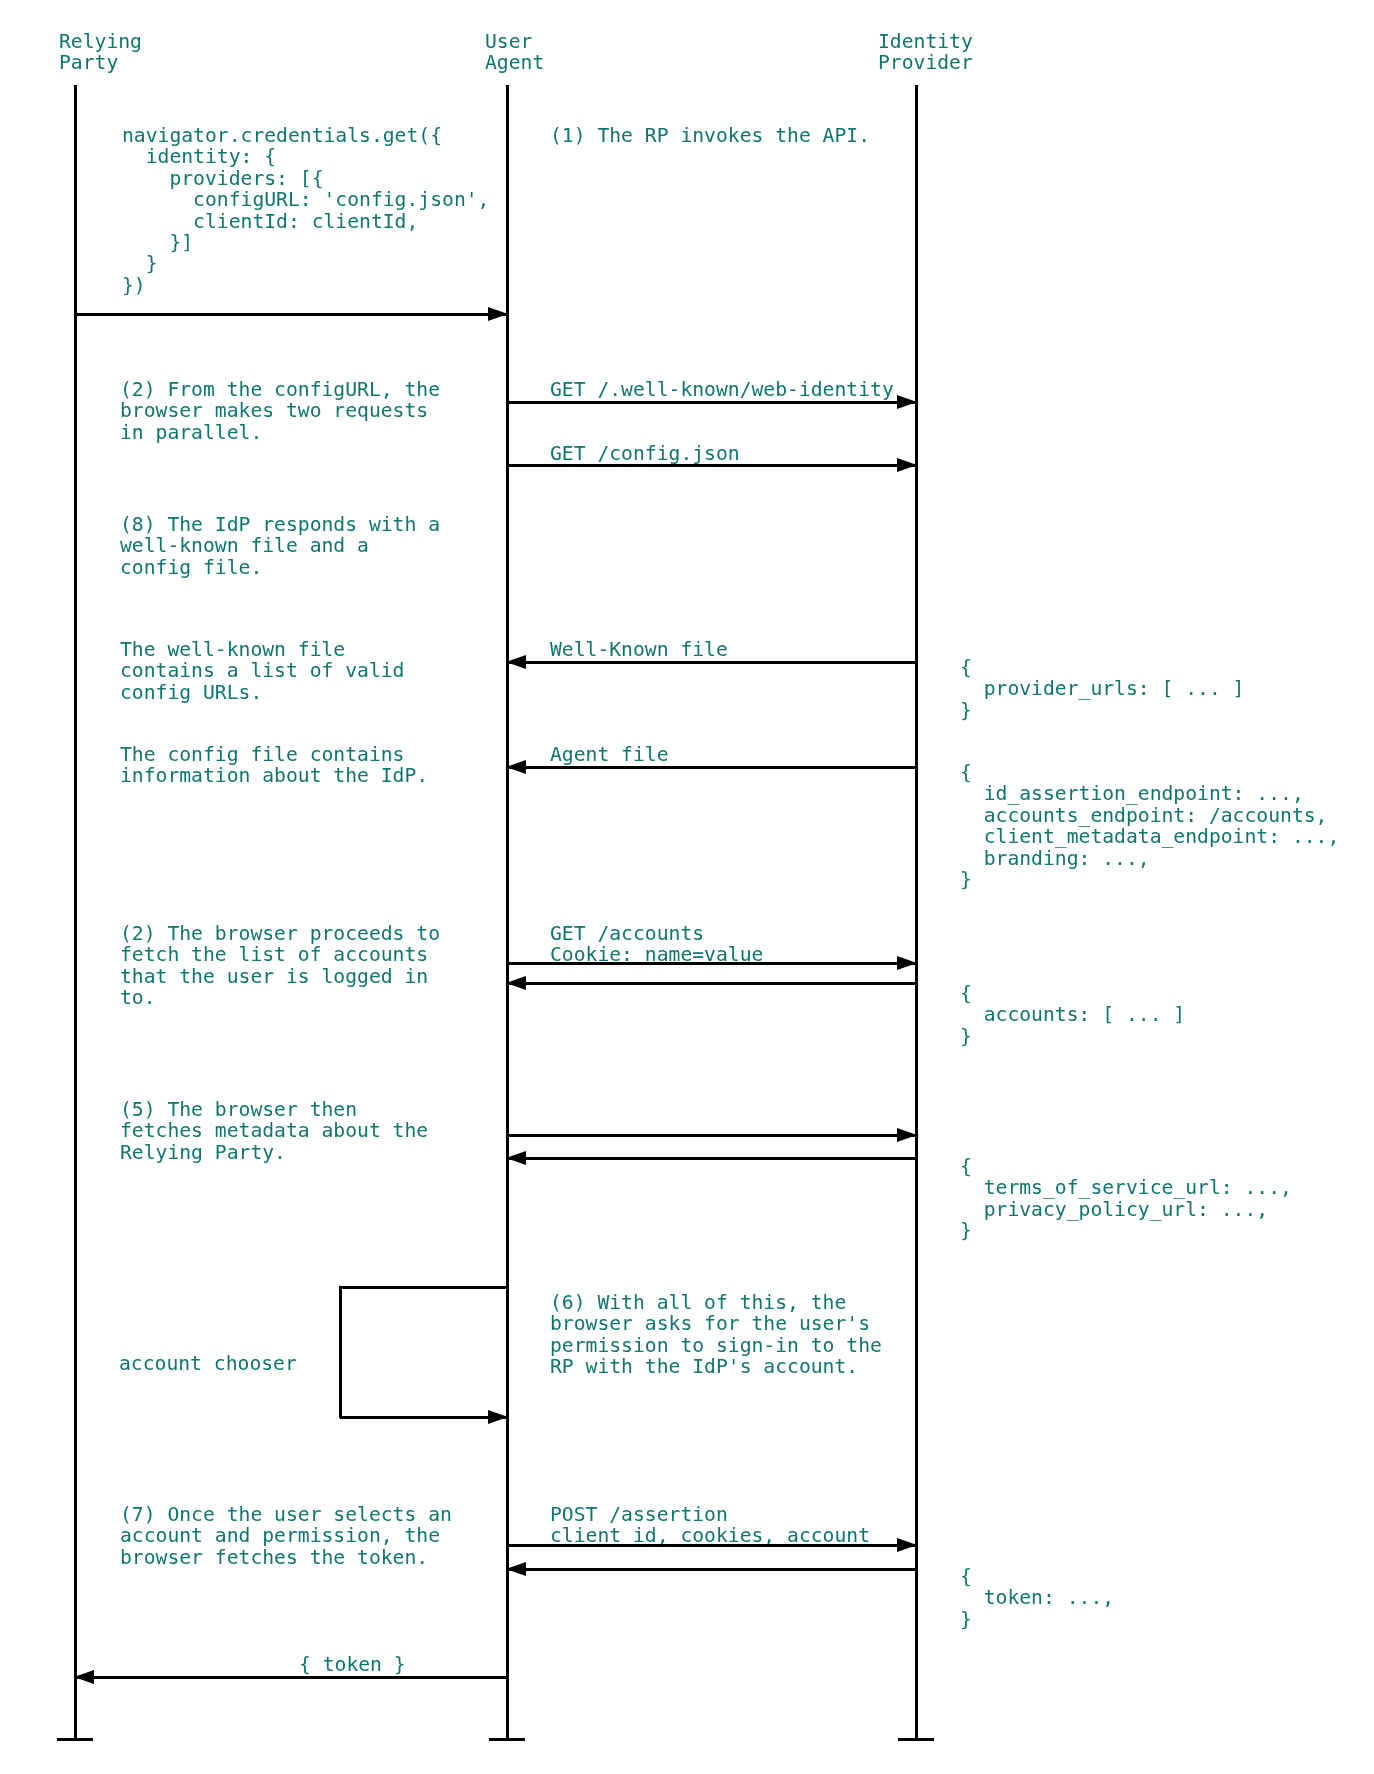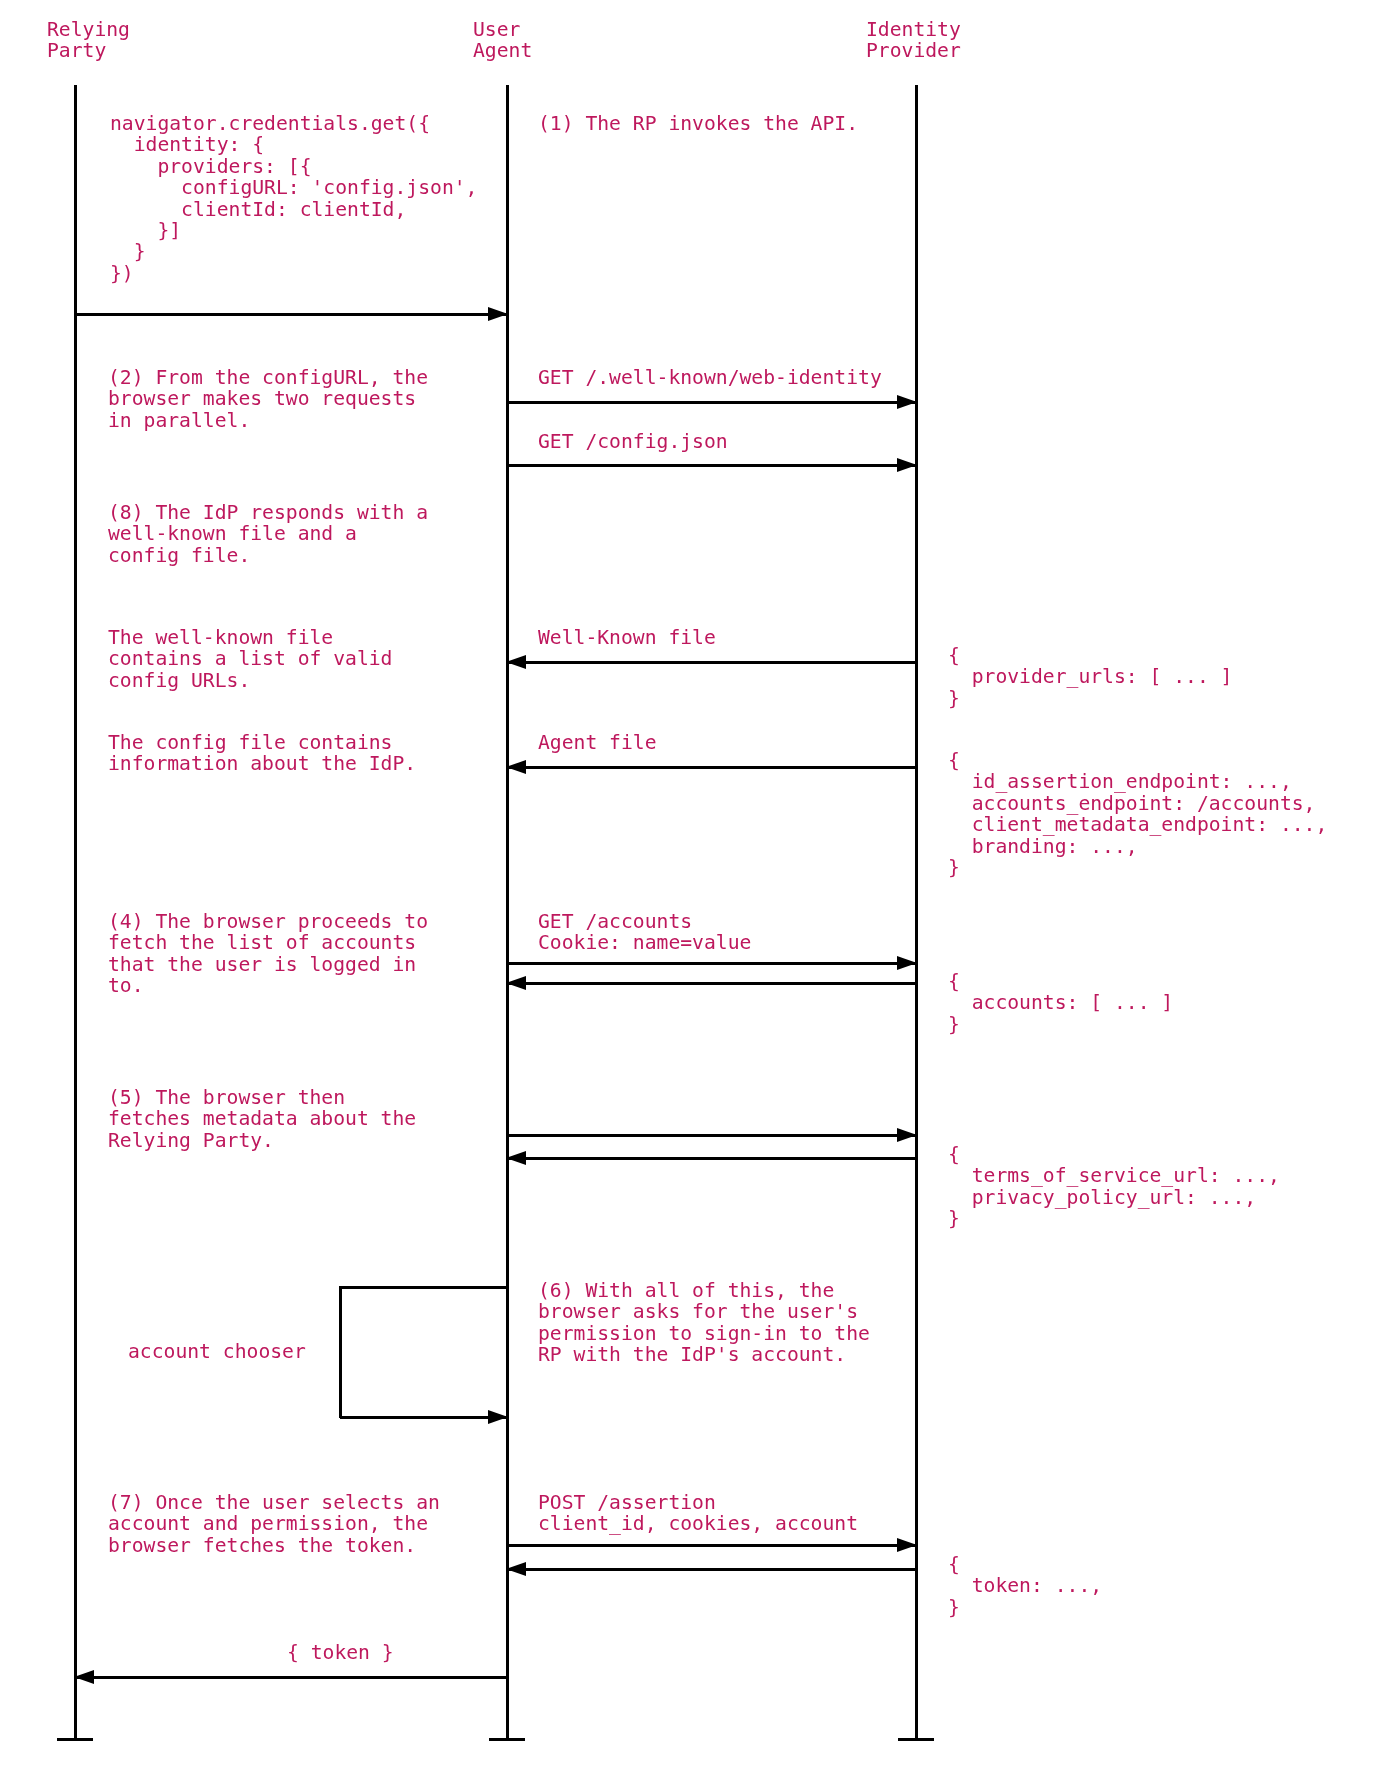--- a/index.html
+++ b/index.html
@@ -7,26 +7,26 @@
     position:relative;
     width:1374px;
     height:1774px;
     background:#ffffff;
     font-family:"DejaVu Sans Mono","Liberation Mono",monospace;
     color:#000000;
     overflow:hidden;
   }
   .t{
     position:absolute;
-    margin:0;
+    margin:12px;
     font-family:"DejaVu Sans Mono","Liberation Mono",monospace;
     font-size:19.7px;
     line-height:21.4px;
     white-space:pre;
-    color:#be185d;
+    color:#0f766e;
   }
   .vline{position:absolute;width:3px;background:#000000;}
   .hline{position:absolute;height:3px;background:#000000;}
   .arrow{position:absolute;height:3px;background:#000000;}
   .arrow.ar::after{
     content:"";position:absolute;right:-1px;top:50%;transform:translateY(-50%);
     width:0;height:0;border-top:7px solid transparent;border-bottom:7px solid transparent;
     border-left:20px solid #000000;
   }
   .arrow.al::before{
@@ -90,21 +90,21 @@
 information about the IdP.</pre>
   <pre class="t" style="left:538px;top:732px;">Agent file</pre>
   <div class="arrow al" style="left:507px;top:765.5px;width:409px;"></div>
   <pre class="t" style="left:948px;top:750px;">{
   id_assertion_endpoint: ...,
   accounts_endpoint: /accounts,
   client_metadata_endpoint: ...,
   branding: ...,
 }</pre>
 
-  <pre class="t" style="left:108px;top:911px;">(4) The browser proceeds to
+  <pre class="t" style="left:108px;top:911px;">(2) The browser proceeds to
 fetch the list of accounts
 that the user is logged in
 to.</pre>
   <pre class="t" style="left:538px;top:911px;">GET /accounts
 Cookie: name=value</pre>
   <div class="arrow ar" style="left:507px;top:961.5px;width:409px;"></div>
   <div class="arrow al" style="left:507px;top:981.5px;width:409px;"></div>
   <pre class="t" style="left:948px;top:971px;">{
   accounts: [ ... ]
 }</pre>
@@ -116,21 +116,21 @@
   <div class="arrow al" style="left:507px;top:1156.5px;width:409px;"></div>
   <pre class="t" style="left:948px;top:1144px;">{
   terms_of_service_url: ...,
   privacy_policy_url: ...,
 }</pre>
 
   <pre class="t" style="left:538px;top:1280px;">(6) With all of this, the
 browser asks for the user's
 permission to sign-in to the
 RP with the IdP's account.</pre>
-  <pre class="t" style="left:128px;top:1341px;">account chooser</pre>
+  <pre class="t" style="left:107px;top:1341px;">account chooser</pre>
   <div class="hline" style="left:340px;top:1285.5px;width:167px;"></div>
   <div class="vline" style="left:338.5px;top:1285.5px;height:132px;"></div>
   <div class="arrow ar" style="left:340px;top:1415.5px;width:167px;"></div>
 
   <pre class="t" style="left:108px;top:1492px;">(7) Once the user selects an
 account and permission, the
 browser fetches the token.</pre>
   <pre class="t" style="left:538px;top:1492px;">POST /assertion
 client_id, cookies, account</pre>
   <div class="arrow ar" style="left:507px;top:1543.5px;width:409px;"></div>

